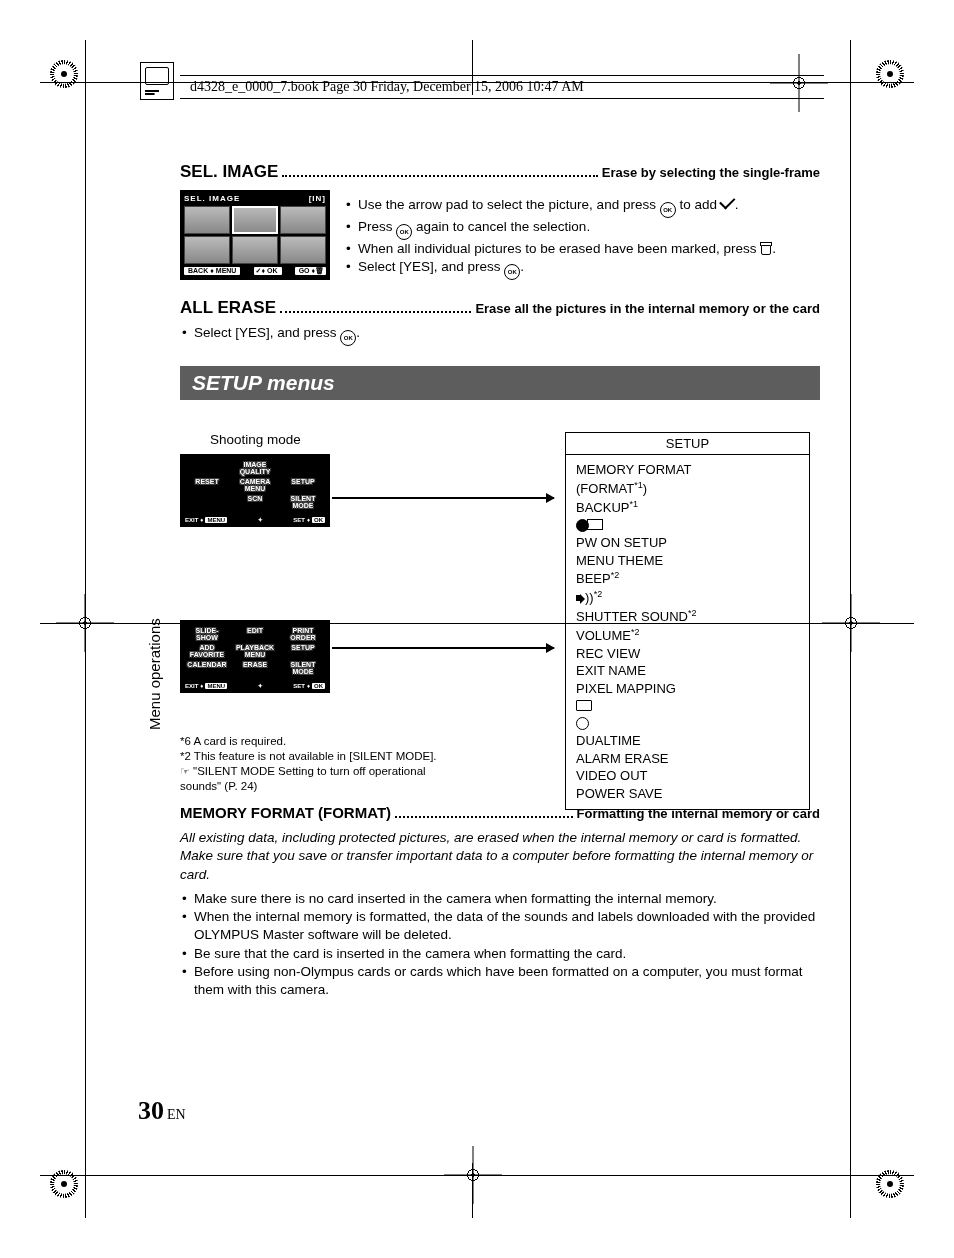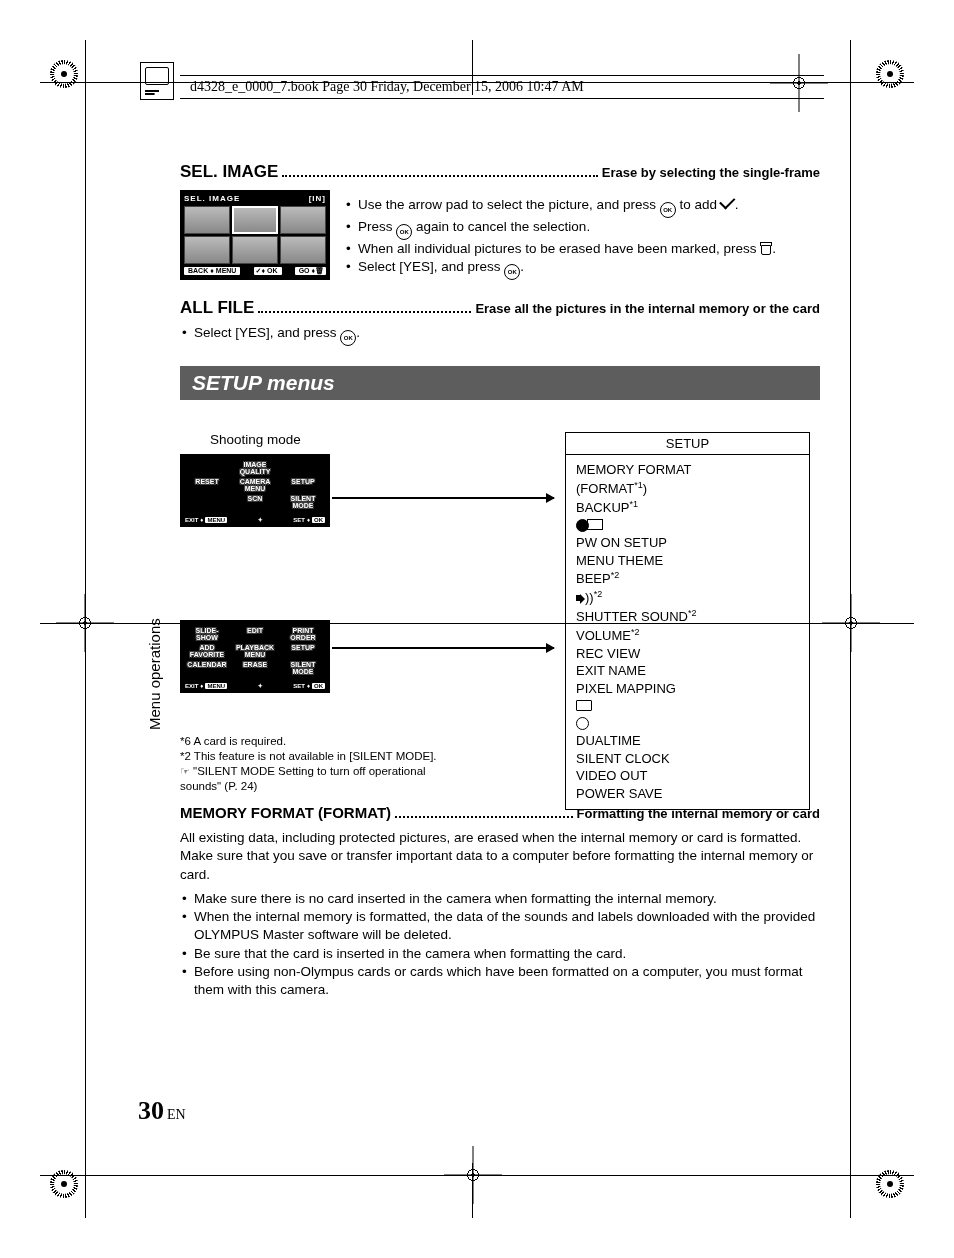--- a/index.html
+++ b/index.html
@@ -226,21 +226,21 @@
       </li>
       <li>
         <span>Select [YES], and press </span><span class="ok-icon">
             <span>OK</span>
           </span><span>.</span>
       </li>
     </ul>
   </div>
 
   <div class="dotleader" style="margin-top:18px;">
-    <span class="label">ALL FILE</span>
+    <span class="label">ALL ERASE</span>
     <span class="dots"></span>
     <span class="desc">Erase all the pictures in the internal memory or the card</span>
   </div>
   <ul class="bullets">
     <li>
       <span>Select [YES], and press </span><span class="ok-icon">
           <span>OK</span>
         </span><span>.</span>
     </li>
   </ul>
@@ -305,40 +305,40 @@
         <div><span>BEEP</span><sup>*2</sup></div>
         <div><span class="speaker-icon"></span>))<sup>*2</sup></div>
         <div><span>SHUTTER SOUND</span><sup>*2</sup></div>
         <div><span>VOLUME</span><sup>*2</sup></div>
         <div>REC VIEW</div>
         <div>EXIT NAME</div>
         <div>PIXEL MAPPING</div>
         <div><span class="lcd-icon"></span></div>
         <div><span class="clock-icon"></span></div>
         <div>DUALTIME</div>
-        <div>SILENT CLOCK</div>
+        <div>ALARM ERASE</div>
         <div>VIDEO OUT</div>
         <div>POWER SAVE</div>
       </div>
     </div>
 
     <div class="footnotes">
       <div>*6 A card is required.</div>
       <div>*2 This feature is not available in [SILENT MODE].</div>
       <div><span class="ref-icon">☞</span>&nbsp;<span>"SILENT MODE Setting to turn off operational sounds" (P. 24)</span></div>
     </div>
   </div>
 
   <div class="mem-section">
     <div class="dotleader">
       <span class="label" style="font-size:15px;">MEMORY FORMAT (FORMAT)</span>
       <span class="dots"></span>
       <span class="desc">Formatting the internal memory or card</span>
     </div>
-    <p style="margin-top:8px;">All existing data, including protected pictures, are erased when the internal memory or card is formatted. Make sure that you save or transfer important data to a computer before formatting the internal memory or card.</p>
+    <p style="margin-top:8px;font-style:italic;">All existing data, including protected pictures, are erased when the internal memory or card is formatted. Make sure that you save or transfer important data to a computer before formatting the internal memory or card.</p>
     <ul class="bullets">
       <li>Make sure there is no card inserted in the camera when formatting the internal memory.</li>
       <li>When the internal memory is formatted, the data of the sounds and labels downloaded with the provided OLYMPUS Master software will be deleted.</li>
       <li>Be sure that the card is inserted in the camera when formatting the card.</li>
       <li>Before using non-Olympus cards or cards which have been formatted on a computer, you must format them with this camera.</li>
     </ul>
   </div>
 
 </div>
 

